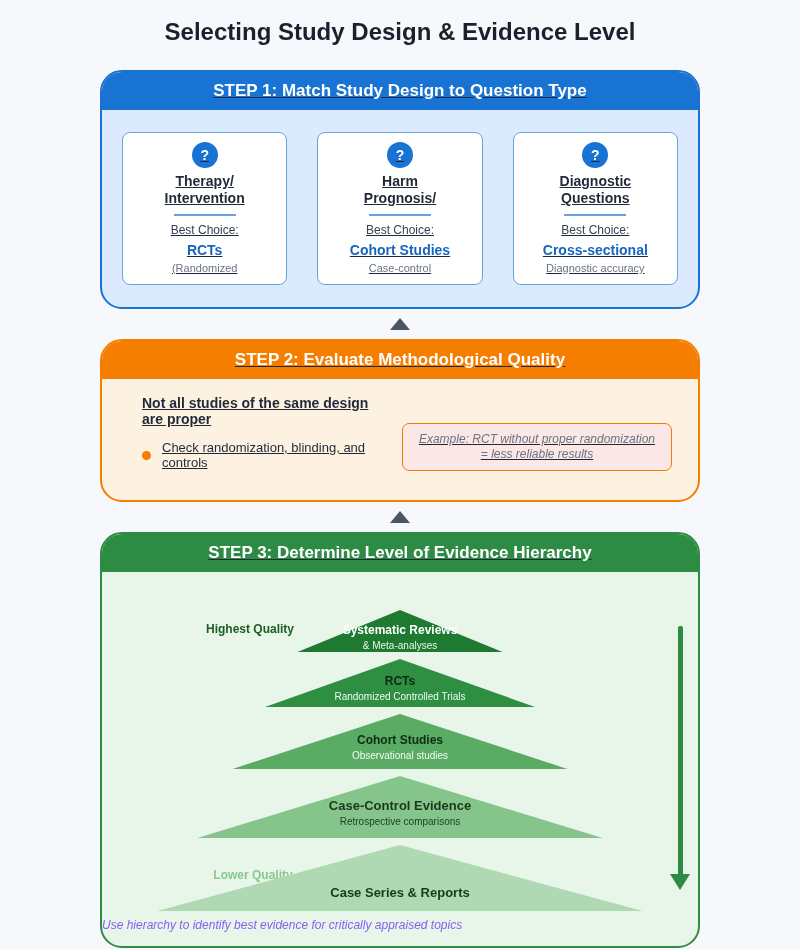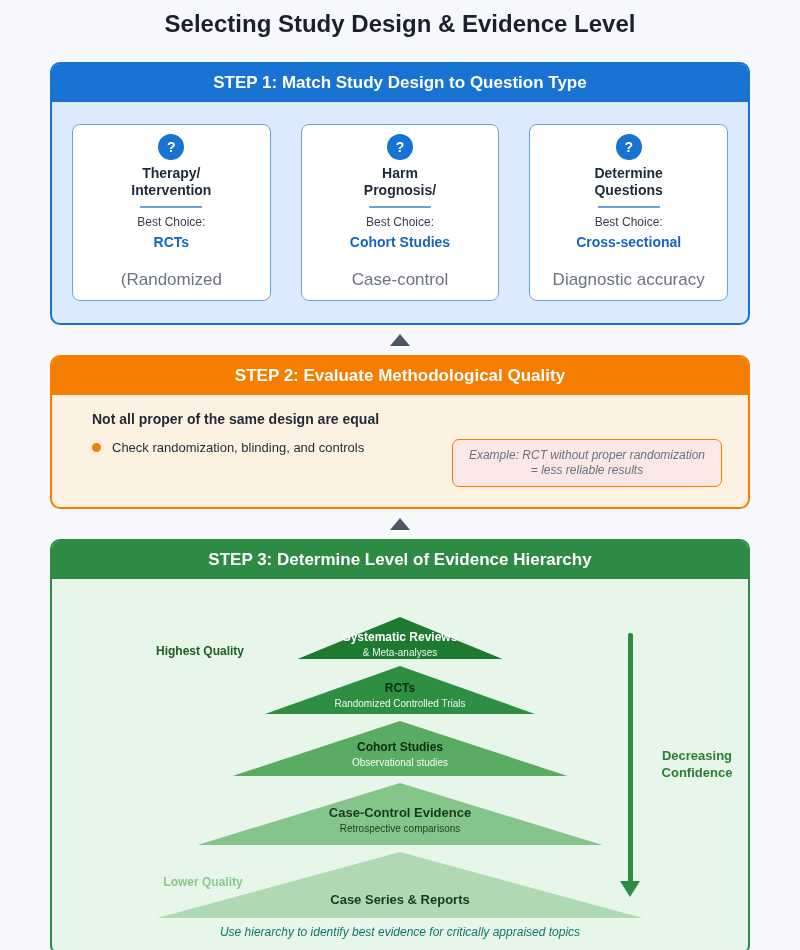--- a/index.html
+++ b/index.html
@@ -4,26 +4,27 @@
 <style>
   * { box-sizing: border-box; }
   html, body { margin: 0; padding: 0; }
   body {
     width: 800px; height: 950px; overflow: hidden;
     background: var(--page-bg, #f7f8fb);
     font-family: "Liberation Sans", "DejaVu Sans", sans-serif;
     color: #1f2937;
   }
   .title {
-    margin: 0; padding: 10px 0 24px; text-align: center;
+    margin: 0; padding: 18px 0 24px; text-align: center;
     font-size: 24px; font-weight: bold; color: var(--title-text, #1a202c);
   }
   .step {
-    width: 700px; margin: 0 auto; border: 2px solid; border-radius: 10px;
+    width: 600px; margin: 0 auto; border: 2px solid; border-radius: 22px;
     overflow: hidden;
+    text-decoration: underline;
   }
   .step-header {
     padding: 9px 0; text-align: center; color: #ffffff;
     font-weight: bold; font-size: 17px;
   }
   
   .step1 { border-color: var(--step1-accent, #1873d3); background: var(--step1-bg, #dbeafd); }
   .s1 { background: var(--step1-accent, #1873d3); }
   .step1-body { display: flex; justify-content: center; gap: 30px; padding: 22px 20px 22px; }
   .card {
@@ -32,21 +33,21 @@
   }
   .qcircle {
     width: 26px; height: 26px; border-radius: 50%; margin: 9px auto 5px;
     background: var(--step1-accent, #1873d3); color: #fff; font-weight: bold;
     font-size: 14px; line-height: 26px;
   }
   .card-title { font-size: 14px; font-weight: bold; line-height: 17px; color: #1f2937; }
   .divider { width: 62px; height: 2px; background: var(--card-border, #6aa3dc); margin: 7px auto 7px; }
   .best-label { font-size: 12px; color: #374151; }
   .best-value { font-size: 14px; font-weight: bold; color: var(--card-value-blue, #1565c0); margin-top: 5px; }
-  .card-note { font-size: 17px; color: var(--muted-text, #6b7280); margin-top: 20px; }
+  .card-note { font-size: 11px; color: var(--muted-text, #6b7280); margin-top: 4px; }
   
   .up-arrow {
     width: 0; height: 0; margin: 9px auto;
     border-left: 10px solid transparent; border-right: 10px solid transparent;
     border-bottom: 12px solid var(--arrow-dark, #4b5563);
   }
   
   .step2 { border-color: var(--step2-accent, #f57d00); background: var(--step2-bg, #fdf2e2); }
   .s2 { background: var(--step2-accent, #f57d00); }
   .step2-body { display: flex; justify-content: space-between; padding: 16px 26px 20px 40px; gap: 20px; }
@@ -57,21 +58,21 @@
     flex: 0 0 270px; margin-top: 28px; align-self: flex-start;
     background: var(--example-bg, #fbe7e6); border: 1px solid var(--step2-accent, #f57d00);
     border-radius: 7px; padding: 8px 12px; font-size: 12px; font-style: italic;
     color: var(--muted-text, #6b7280); text-align: center; line-height: 15px;
   }
   
   .step3 { border-color: var(--step3-accent, #2e8b44); background: var(--step3-bg, #e8f5e9); }
   .s3 { background: var(--step3-accent, #2e8b44); }
   .step3-body { position: relative; height: 374px; }
   .side-label { position: absolute; width: 96px; text-align: center; font-size: 12px; font-weight: bold; line-height: 15px; }
-  .highest { left: 100px; top: 65px; color: var(--dark-green-text, #1b5e20); }
+  .highest { left: 100px; top: 50px; color: var(--dark-green-text, #1b5e20); }
   .lower { left: 103px; top: 296px; color: var(--light-green-text, #87c98b); }
   .conf-line { position: absolute; left: 576px; top: 54px; width: 5px; height: 250px; border-radius: 2px; background: var(--step3-accent, #2e8b44); }
   .conf-head { position: absolute; left: 568px; top: 302px; width: 0; height: 0;
     border-left: 10px solid transparent; border-right: 10px solid transparent;
     border-top: 16px solid var(--step3-accent, #2e8b44); }
   .conf-label { position: absolute; left: 592px; top: 168px; width: 106px; text-align: center;
     font-size: 13px; font-weight: bold; line-height: 17px; color: #2e7d32; }
   .pyramid { position: absolute; top: 38px; left: 0; right: 0; }
   .pyr-level { position: relative; margin: 0 auto 7px; }
   .tri { position: absolute; inset: 0; clip-path: polygon(50% 0, 100% 100%, 0 100%); }
@@ -84,22 +85,22 @@
   .l1 .pyr-label { bottom: 1px; } .l2 .pyr-label { bottom: 5px; }
   .l3 .pyr-label { bottom: 8px; } .l4 .pyr-label { bottom: 11px; } .l5 .pyr-label { bottom: 11px; }
   .pyr-title { font-size: 12px; font-weight: bold; margin-top: 36px; }
   .l4 .pyr-title, .l5 .pyr-title { font-size: 13px; }
   .pyr-sub { font-size: 10px; margin-top: 3px; }
   .l1 .pyr-title { color: #ffffff; }        .l1 .pyr-sub { color: #eaf6ea; }
   .l2 .pyr-title { color: #0e2b12; }        .l2 .pyr-sub { color: #f0f8f0; }
   .l3 .pyr-title { color: #0e2b12; }        .l3 .pyr-sub { color: #f4fbf4; }
   .l4 .pyr-title { color: #173a1c; }        .l4 .pyr-sub { color: #204026; }
   .l5 .pyr-title { color: #173a1c; text-align: center; }        .l5 .pyr-sub { color: #24402a; }
-  .caption { position: absolute; bottom: 14px; left: 0; right: 0; text-align: center;
-    font-size: 12px; font-style: italic; color: #0f766e; }
+  .caption { position: absolute; bottom: 14px; left: 0; right: 0; text-align: left;
+    font-size: 12px; font-style: italic; color: #8b5cf6; }
 </style>
 </head>
 <body>
 
 <h1 class="title">Selecting Study Design &amp; Evidence Level</h1>
 
 <section class="step step1">
   <div class="step-header s1">STEP 1: Match Study Design to Question Type</div>
   <div class="step1-body">
 
@@ -123,39 +124,39 @@
       </div>
       <div class="divider"></div>
       <div class="best-label">Best Choice:</div>
       <div class="best-value">Cohort Studies</div>
       <div class="card-note">Case-control</div>
     </div>
 
     <div class="card">
       <div class="qcircle">?</div>
       <div class="card-title">
-        <div>Determine</div>
+        <div>Diagnostic</div>
         <div>Questions</div>
       </div>
       <div class="divider"></div>
       <div class="best-label">Best Choice:</div>
       <div class="best-value">Cross-sectional</div>
       <div class="card-note">Diagnostic accuracy</div>
     </div>
 
   </div>
 </section>
 
 <div class="up-arrow"></div>
 
 <section class="step step2">
   <div class="step-header s2">STEP 2: Evaluate Methodological Quality</div>
   <div class="step2-body">
     <div class="step2-left">
-      <div class="lead">Not all proper of the same design are equal</div>
+      <div class="lead">Not all studies of the same design are proper</div>
       <div class="bullet">
         <span class="dot"></span>
         <span>Check randomization, blinding, and controls</span>
       </div>
     </div>
     <div class="example-box">Example: RCT without proper randomization = less reliable results</div>
   </div>
 </section>
 
 <div class="up-arrow"></div>

